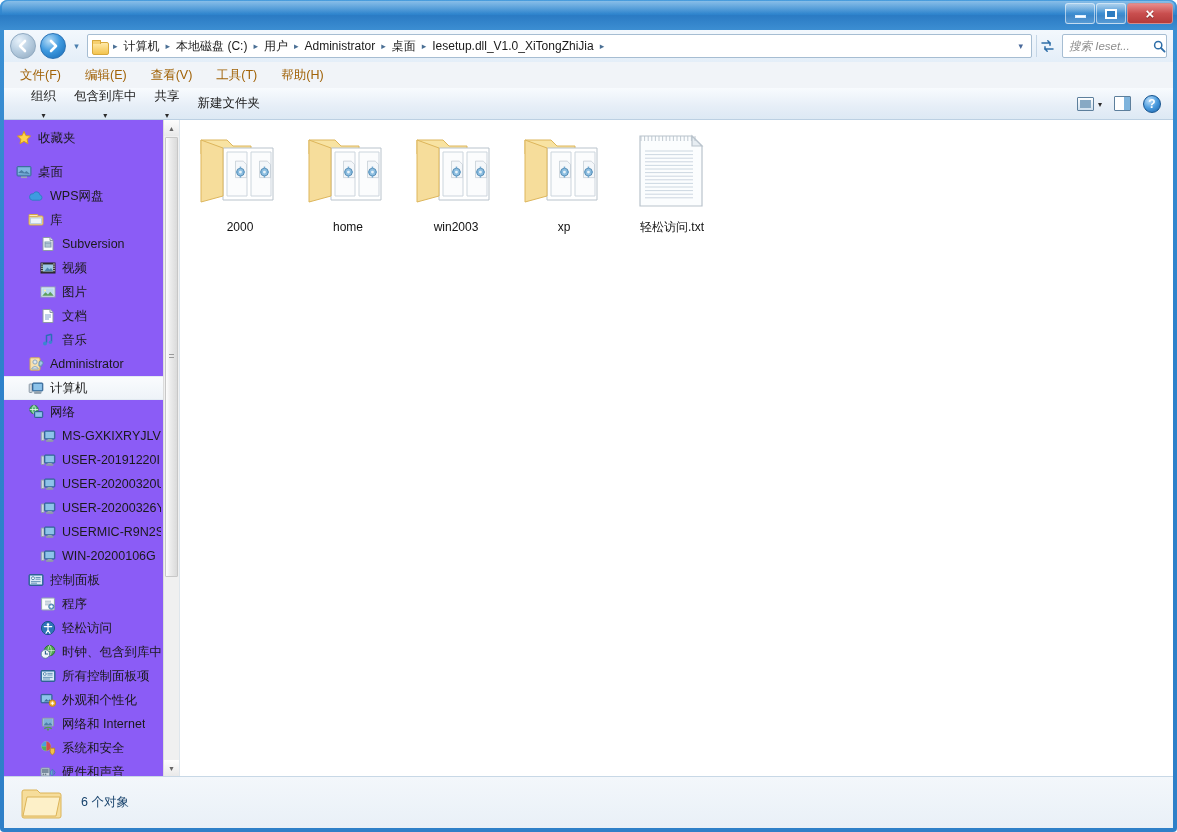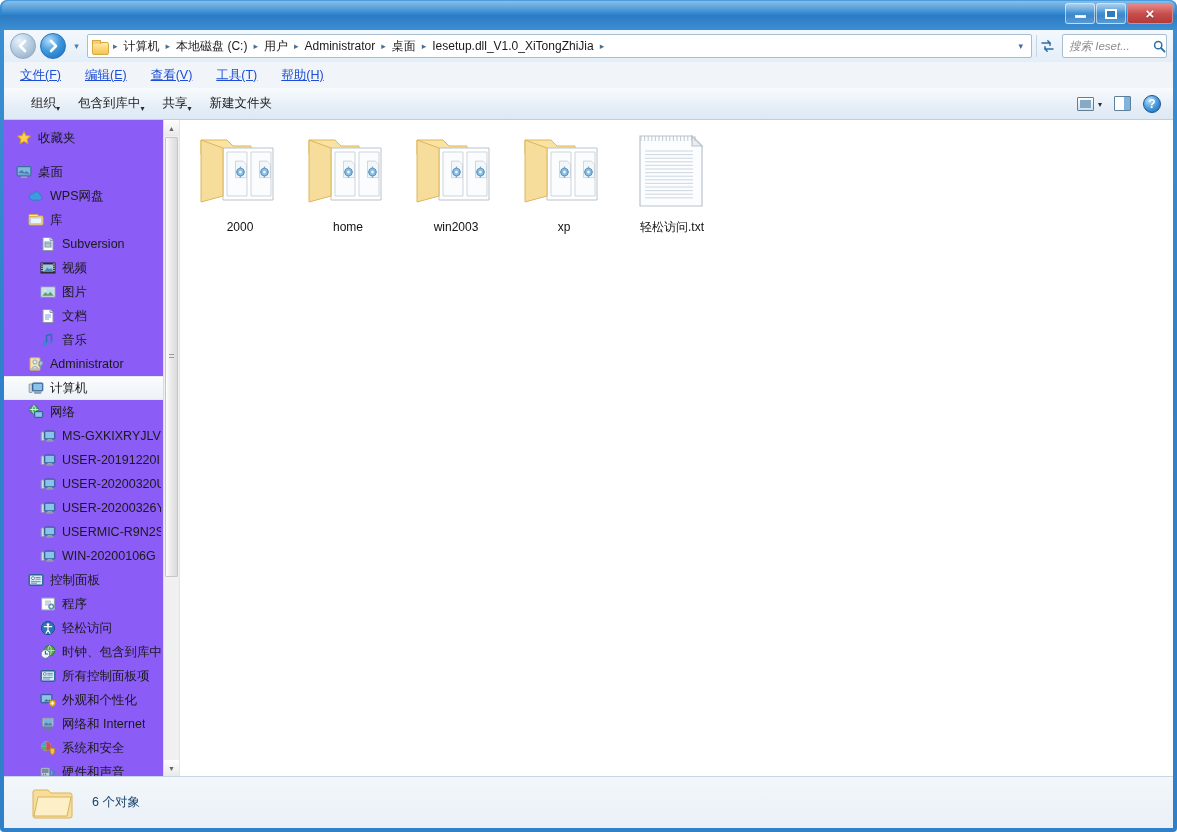--- a/index.html
+++ b/index.html
@@ -107,32 +107,32 @@
     flex:1; font-size:11.5px; color:#8d8d8d; font-style:italic; white-space:nowrap; overflow:hidden;
   }
   #searchbox .mag{ color:#2e6ea8; flex:none; }
 
   
   #menubar{
     position:absolute; left:4px; right:4px; top:62px; height:26px;
     background:#f1f4f8;
     display:flex; align-items:center; padding-left:14px; gap:20px;
   }
-  .menuitem{ font-size:12.5px; color:#1d4ed8; cursor:default; padding:2px 2px;text-decoration:underline;}
+  .menuitem{ font-size:12.5px; color:#a16207; cursor:default; padding:2px 2px;}
 
   
   #toolbar{
     position:absolute; left:4px; right:4px; top:88px; height:32px;
     background: linear-gradient(180deg,#f8fbfe,#e6eef7 60%, #dde9f4);
     border-bottom:1px solid #bcd0e2;
     display:flex; align-items:center; padding:0 6px 0 18px; gap:0;
   }
   .tbitem{
-    font-size:12.5px; color:#1a1a1a; padding:4px 9px; display:flex; align-items:flex-end; 
-    cursor:default; white-space:nowrap;
+    font-size:12.5px; color:#1a1a1a; padding:4px 9px; display:flex; align-items:center; gap:5px;
+    cursor:default; white-space:nowrap;flex-direction:column;
   }
   .caret{ font-size:8px; color:#2b2b2b; position:relative; top:1px;}
   #tb-spacer{flex:1;}
   .tbicon{ padding:3px 6px; display:flex; align-items:center; gap:4px; }
   .viewicon{
     width:17px;height:14px;border:1px solid #5d7f9c;background:linear-gradient(180deg,#fdfefe,#cfe0ee);
     position:relative; border-radius:1px;
   }
   .viewicon:after{content:"";position:absolute;left:2px;top:2px;right:2px;bottom:2px;background:#87a9c4;}
   .paneicon{
@@ -203,21 +203,21 @@
   .tile .name{
     margin-top:12px; font-size:12px; color:#111; text-align:center; line-height:15px;
     max-width:100px; word-break:break-all;
   }
 
   
   #statusbar{
     position:absolute; left:4px; right:4px; bottom:4px; height:52px;
     background:linear-gradient(180deg,#f3f7fb,#e9f0f7);
     border-top:1px solid #c8d8e6;
-    display:flex; align-items:center; padding-left:28px; gap:18px;
+    display:flex; align-items:center; padding-left:17px; gap:18px;
   }
   #status-text{ font-size:12.5px; color:#16416b; }
 
   svg{ display:block; }
 </style>
 </head>
 <body>
 
 <div id="window">
 

